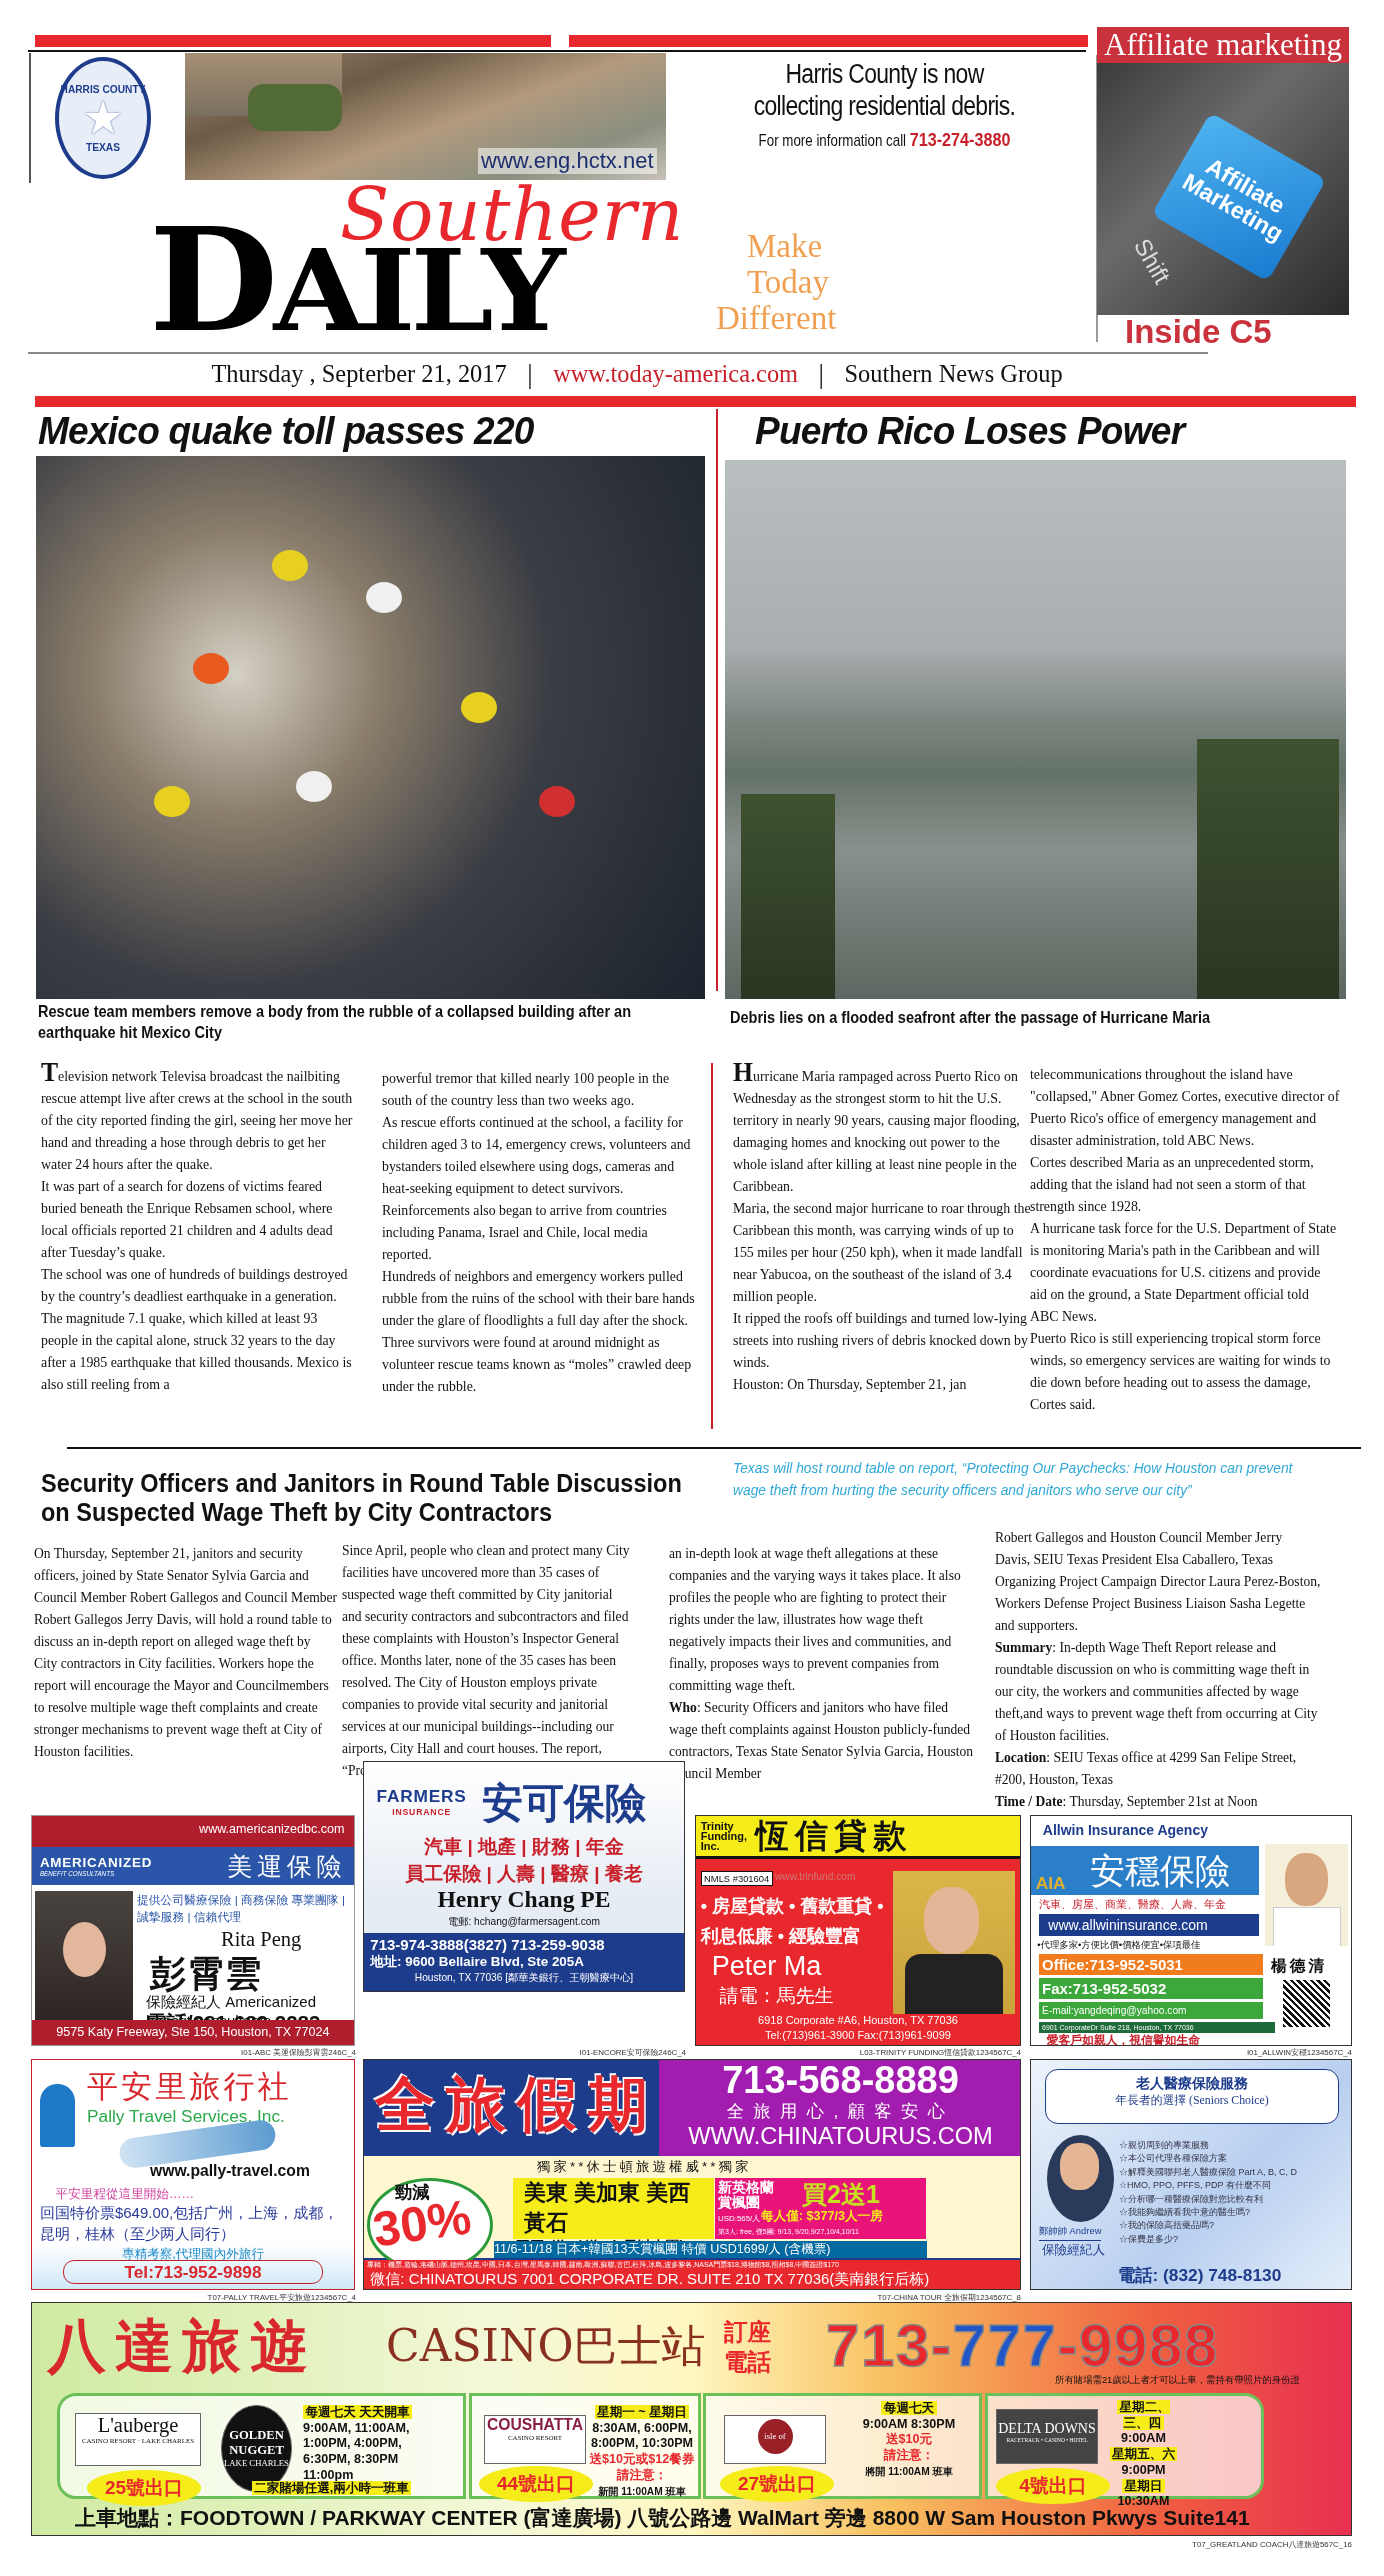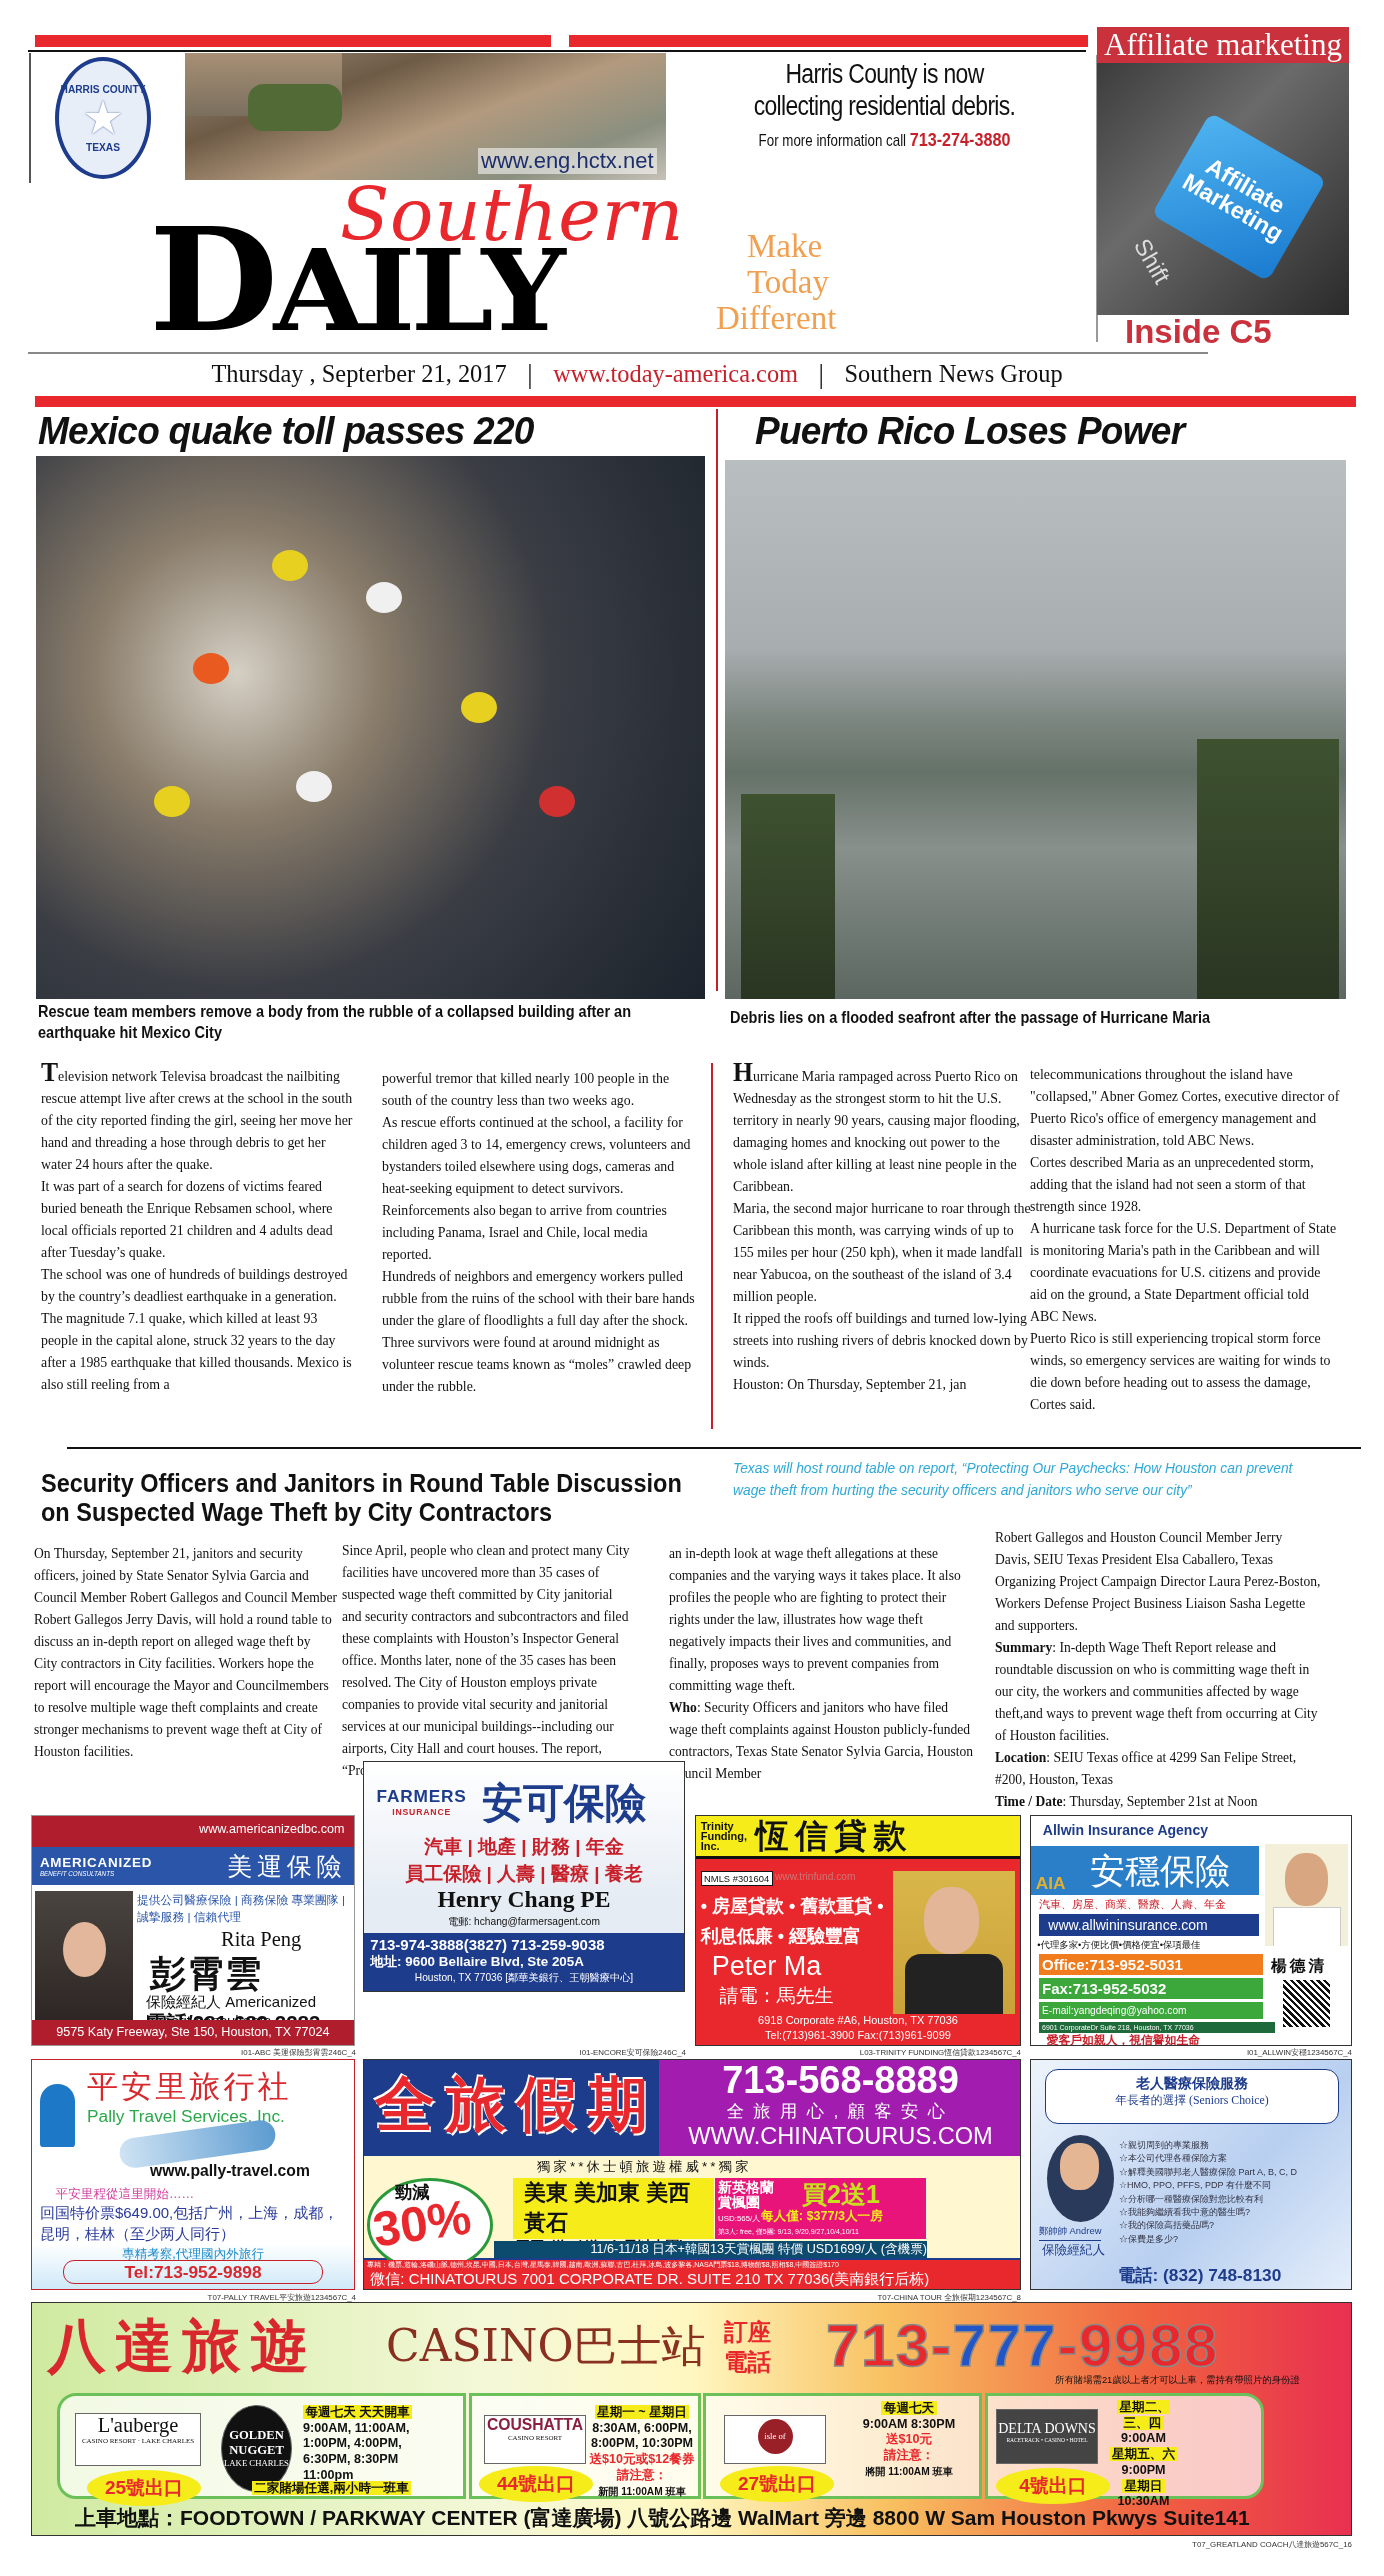--- a/index.html
+++ b/index.html
@@ -156,21 +156,21 @@
 #ad6 .jin{position:absolute;left:31px;top:120px;font-size:17.3px;font-weight:bold}
 #ad6 .routes{position:absolute;left:149px;top:118px;width:201px;height:61px;background:#f5ec1a}
 #ad6 .routes .r1{font-size:22px;font-weight:bold;padding-left:11px}
 #ad6 .routes .r2{font-size:14px;font-weight:bold;padding-left:3.1px}
 #ad6 .pink{position:absolute;left:351px;top:118px;width:211px;height:61px;background:#e8147a;color:#fff}
 #ad6 .pink .ne{position:absolute;left:3.1px;top:1.6px;font-size:14px;font-weight:bold;width:63px;line-height:15.7px}
 #ad6 .pink .b21{position:absolute;left:87px;top:0;font-size:25px;color:#c8e020;font-weight:bold}
 #ad6 .pink .usd{position:absolute;left:3.1px;top:35px;font-size:7.9px}
 #ad6 .pink .price{position:absolute;left:46px;top:30px;font-size:12.6px;color:#f5ec1a;font-weight:bold}
 #ad6 .pink .dates{position:absolute;left:3.1px;top:49px;font-size:7px}
-#ad6 .blue{position:absolute;left:130px;top:181px;width:433px;height:17.3px;background:#0c4a6e;color:#fff;font-size:12.6px;line-height:17.3px;text-align:right}
+#ad6 .blue{position:absolute;left:130px;top:181px;width:433px;height:17.3px;background:#0369a1;color:#fff;font-size:12.6px;line-height:17.3px;text-align:left}
 #ad6 .bot{position:absolute;left:0;top:200px;width:100%;height:31px;background:#e8282d;color:#fff}
 #ad6 .bot .l1{font-size:7px;padding-left:3.1px;white-space:nowrap;overflow:hidden}
 #ad6 .bot .l2{font-size:15px;padding-left:6.3px}
 #ad7{left:1030px;top:2059px;width:322px;height:231px;background:linear-gradient(135deg,#eef4fb,#b8cff0 60%,#e4eefa)}
 #ad7 .box{position:absolute;left:14px;top:9.4px;width:294px;height:55px;background:#fff;border:1.6px solid #1e3c8c;border-radius:13px;text-align:center}
 #ad7 .box .t1{font-size:14px;font-weight:bold;color:#1e3c8c;margin-top:4.7px}
 #ad7 .box .t2{font-size:11.8px;color:#1e3c8c;font-family:"Liberation Serif",serif}
 #ad7 .photo{position:absolute;left:15.7px;top:75px;width:67px;height:87px;background:#2a3a5a;border-radius:50%;overflow:hidden}
 #ad7 .photo .face{position:absolute;left:13.4px;top:7.9px;width:39px;height:47px;background:#e4b694;border-radius:45%}
 #ad7 .list{position:absolute;left:88px;top:79px;font-size:9px;line-height:13.4px;color:#334}

